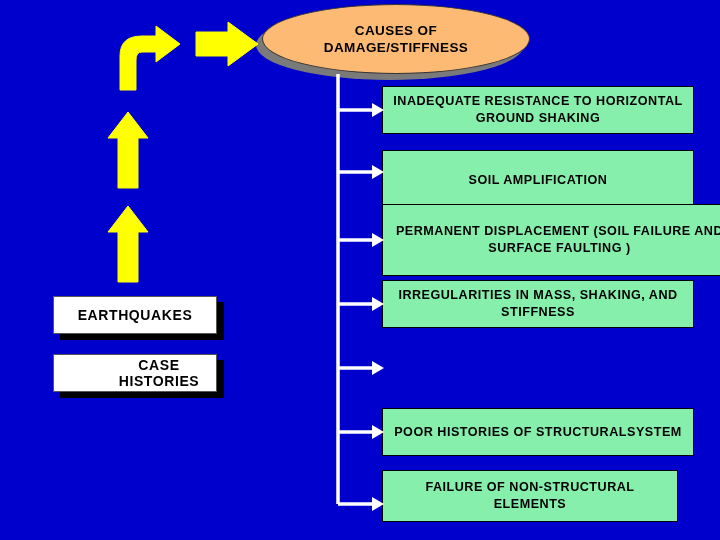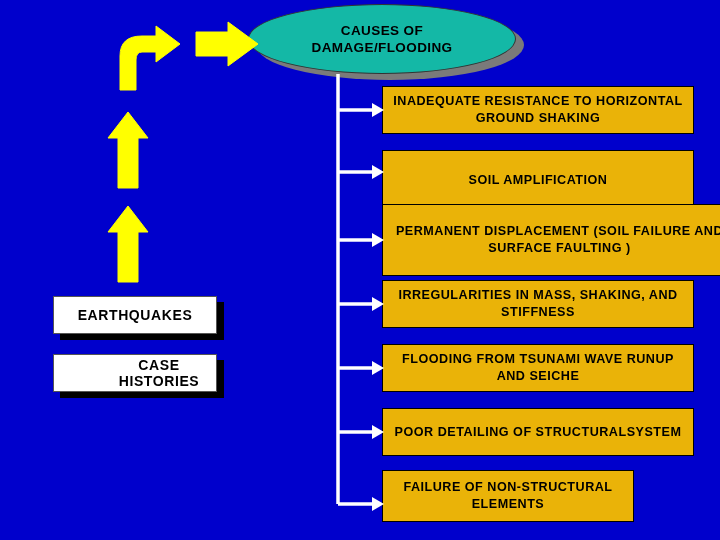--- a/index.html
+++ b/index.html
@@ -25,46 +25,46 @@
     position: absolute;
     left: 256px;
     top: 10px;
     width: 268px;
     height: 70px;
     border-radius: 50%;
     background: #7a7a7a;
   }
   .ellipse {
     position: absolute;
-    left: 248px;
+    left: 262px;
     top: 4px;
     width: 268px;
     height: 70px;
     border-radius: 50%;
-    background: #14b8a6;
+    background: #fdba74;
     border: 1px solid #333333;
     display: flex;
     align-items: center;
     justify-content: center;
     text-align: center;
     box-sizing: border-box;
   }
   .ellipse-text {
     font-size: 13.5px;
     font-weight: bold;
     color: #000000;
     line-height: 17px;
     letter-spacing: 0.4px;
     padding: 0 26px;
   }
 
   
   .ybox {
     position: absolute;
-    background: #eab308;
+    background: #86efac;
     border: 1px solid #000000;
     box-sizing: border-box;
     display: flex;
     align-items: center;
     justify-content: center;
     text-align: center;
   }
   .ybox-text {
     font-size: 12.6px;
     font-weight: bold;
@@ -109,49 +109,46 @@
 </style>
 </head>
 <body>
 
 <div id="slide">
 
   <div class="ellipse-shadow"></div>
   <div class="ellipse">
     <div class="ellipse-text">
       <span>CAUSES  OF</span><br>
-      <span>DAMAGE/FLOODING</span>
+      <span>DAMAGE/STIFFNESS</span>
     </div>
   </div>
 
   <div class="ybox" style="left:382px; top:86px; width:312px; height:48px;">
     <span class="ybox-text">INADEQUATE  RESISTANCE  TO HORIZONTAL GROUND SHAKING</span>
   </div>
 
   <div class="ybox" style="left:382px; top:150px; width:312px; height:60px;">
     <span class="ybox-text">SOIL AMPLIFICATION</span>
   </div>
 
   <div class="ybox" style="left:382px; top:204px; width:355px; height:72px;">
     <span class="ybox-text">PERMANENT  DISPLACEMENT (SOIL  FAILURE  AND  SURFACE FAULTING )</span>
   </div>
 
   <div class="ybox" style="left:382px; top:280px; width:312px; height:48px;">
     <span class="ybox-text">IRREGULARITIES  IN MASS, SHAKING, AND STIFFNESS</span>
   </div>
 
-  <div class="ybox" style="left:382px; top:344px; width:312px; height:48px;">
-    <span class="ybox-text">FLOODING FROM TSUNAMI WAVE RUNUP AND SEICHE</span>
-  </div>
 
   <div class="ybox" style="left:382px; top:408px; width:312px; height:48px;">
-    <span class="ybox-text">POOR DETAILING OF STRUCTURALSYSTEM</span>
-  </div>
-
-  <div class="ybox" style="left:382px; top:470px; width:252px; height:52px;">
+    <span class="ybox-text">POOR HISTORIES OF STRUCTURALSYSTEM</span>
+  </div>
+
+  <div class="ybox" style="left:382px; top:470px; width:296px; height:52px;">
     <span class="ybox-text">FAILURE OF NON-STRUCTURAL ELEMENTS</span>
   </div>
 
   <div class="wbox-shadow" style="left:60px; top:302px; width:164px; height:38px;"></div>
   <div class="wbox" style="left:53px; top:296px; width:164px; height:38px;">
     <span class="wbox-text">EARTHQUAKES</span>
   </div>
 
   <div class="wbox-shadow" style="left:60px; top:360px; width:164px; height:38px;"></div>
   <div class="wbox" style="left:53px; top:354px; width:164px; height:38px;padding-left:48px;">

